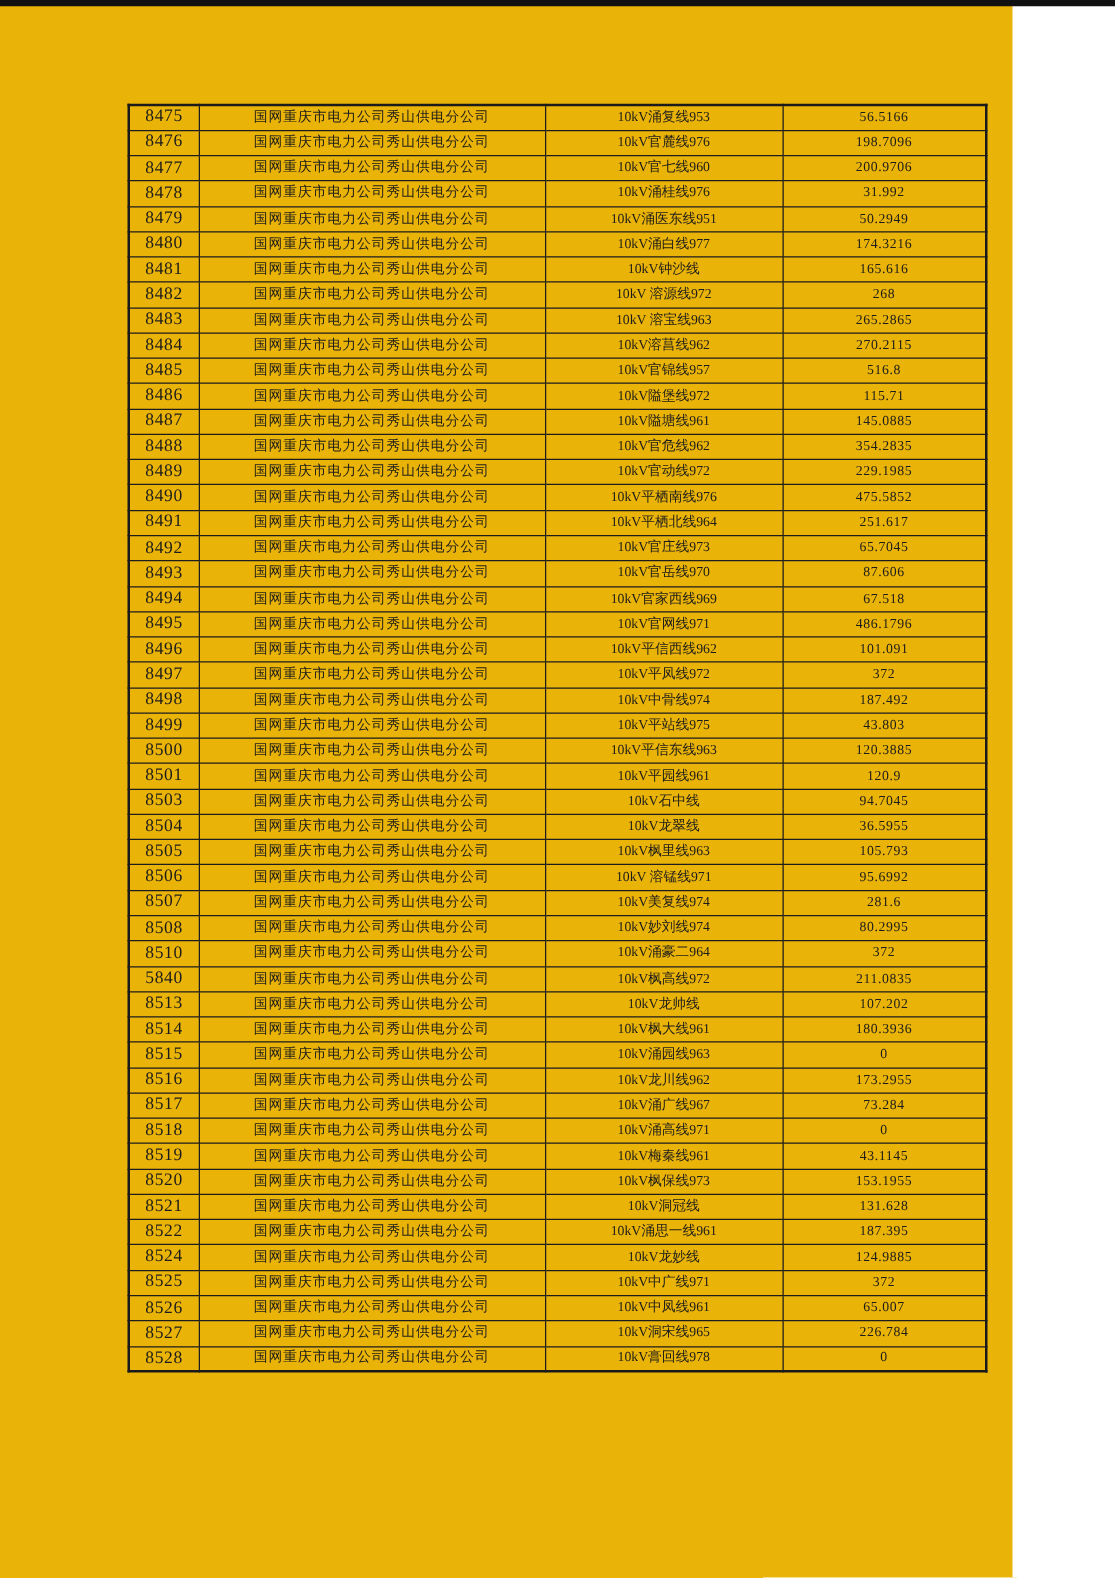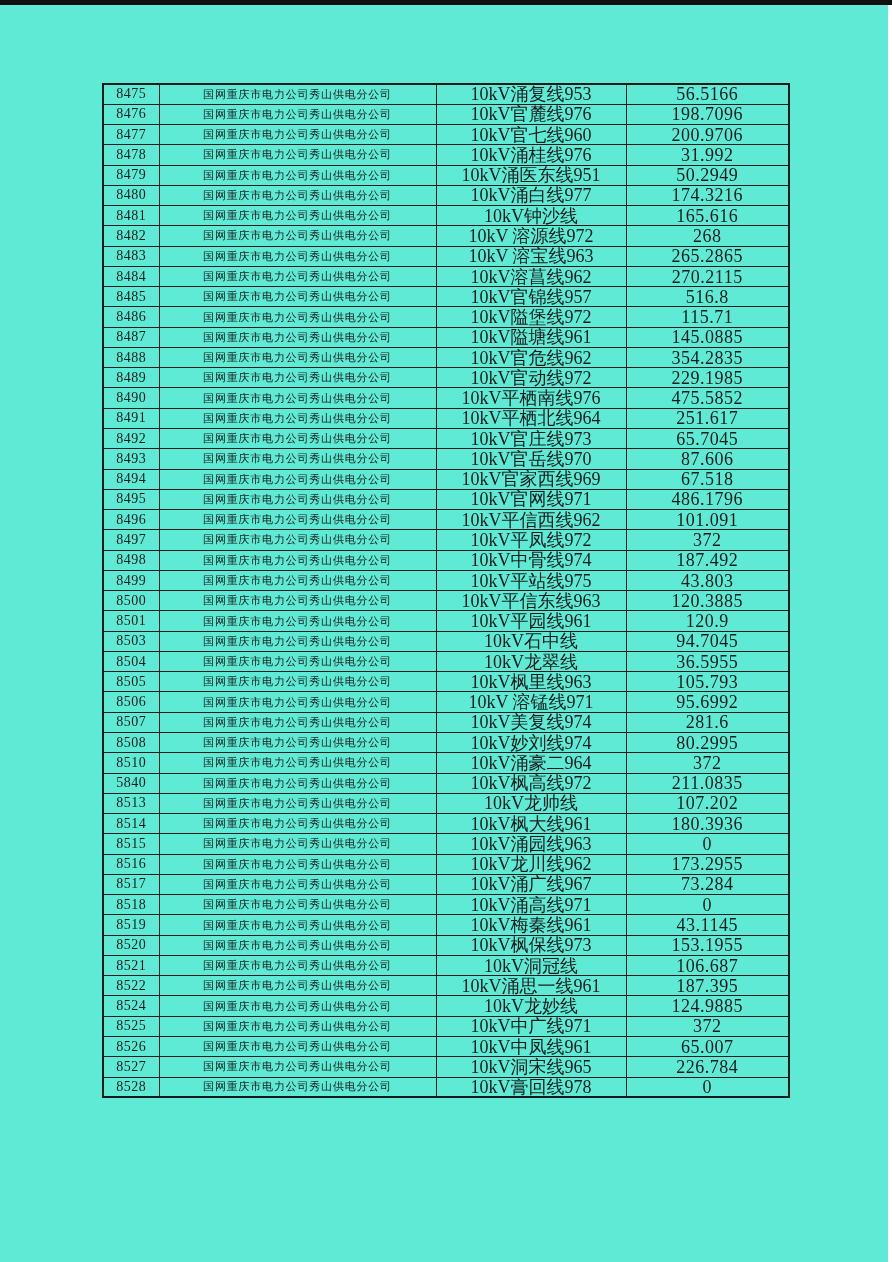--- a/index.html
+++ b/index.html
@@ -4,22 +4,22 @@
 <style>
   * { margin: 0; padding: 0; box-sizing: border-box; }
   html, body {
     width: 892px; height: 1262px;
     background: #ffffff;
     font-family: "Liberation Serif", "DejaVu Serif", serif;
     overflow: hidden;
   }
   .page {
     position: relative;
-    width: 888px; height: 1262px;
-    background: #5eead4;
+    width: 810px; height: 1262px;
+    background: #eab308;
   }
   .top-bar {
     position: absolute;
     left: 0; top: 0;
     width: 892px; height: 5px;
     background: #111111;
   }
   .table-wrap {
     position: absolute;
     left: 102px; top: 83px;
@@ -41,22 +41,22 @@
     vertical-align: middle;
     color: #1c1c1c;
     font-size: 14.5px;
     line-height: 1;
     white-space: nowrap;
     overflow: hidden;
   }
   table { border: 2px solid #1a1a1a; }
   td.id-cell    { font-size: 14px; letter-spacing: 0.5px; }
   td.company-cell { font-size: 11px; letter-spacing: 0.8px; }
-  td.line-cell  { font-size: 18px; }
-  td.value-cell { font-size: 18px; letter-spacing: 0.5px; }
+  td.line-cell  { font-size: 11px; }
+  td.value-cell { font-size: 11px; letter-spacing: 0.5px; }
 </style>
 </head>
 <body>
 
 <div class="page">
   <div class="top-bar"></div>
   <div class="table-wrap">
     <table>
       <colgroup>
         <col class="c-id">
@@ -320,21 +320,21 @@
           <tr>
             <td class="id-cell">8520</td>
             <td class="company-cell">国网重庆市电力公司秀山供电分公司</td>
             <td class="line-cell">10kV枫保线973</td>
             <td class="value-cell">153.1955</td>
           </tr>
           <tr>
             <td class="id-cell">8521</td>
             <td class="company-cell">国网重庆市电力公司秀山供电分公司</td>
             <td class="line-cell">10kV洞冠线</td>
-            <td class="value-cell">106.687</td>
+            <td class="value-cell">131.628</td>
           </tr>
           <tr>
             <td class="id-cell">8522</td>
             <td class="company-cell">国网重庆市电力公司秀山供电分公司</td>
             <td class="line-cell">10kV涌思一线961</td>
             <td class="value-cell">187.395</td>
           </tr>
           <tr>
             <td class="id-cell">8524</td>
             <td class="company-cell">国网重庆市电力公司秀山供电分公司</td>

